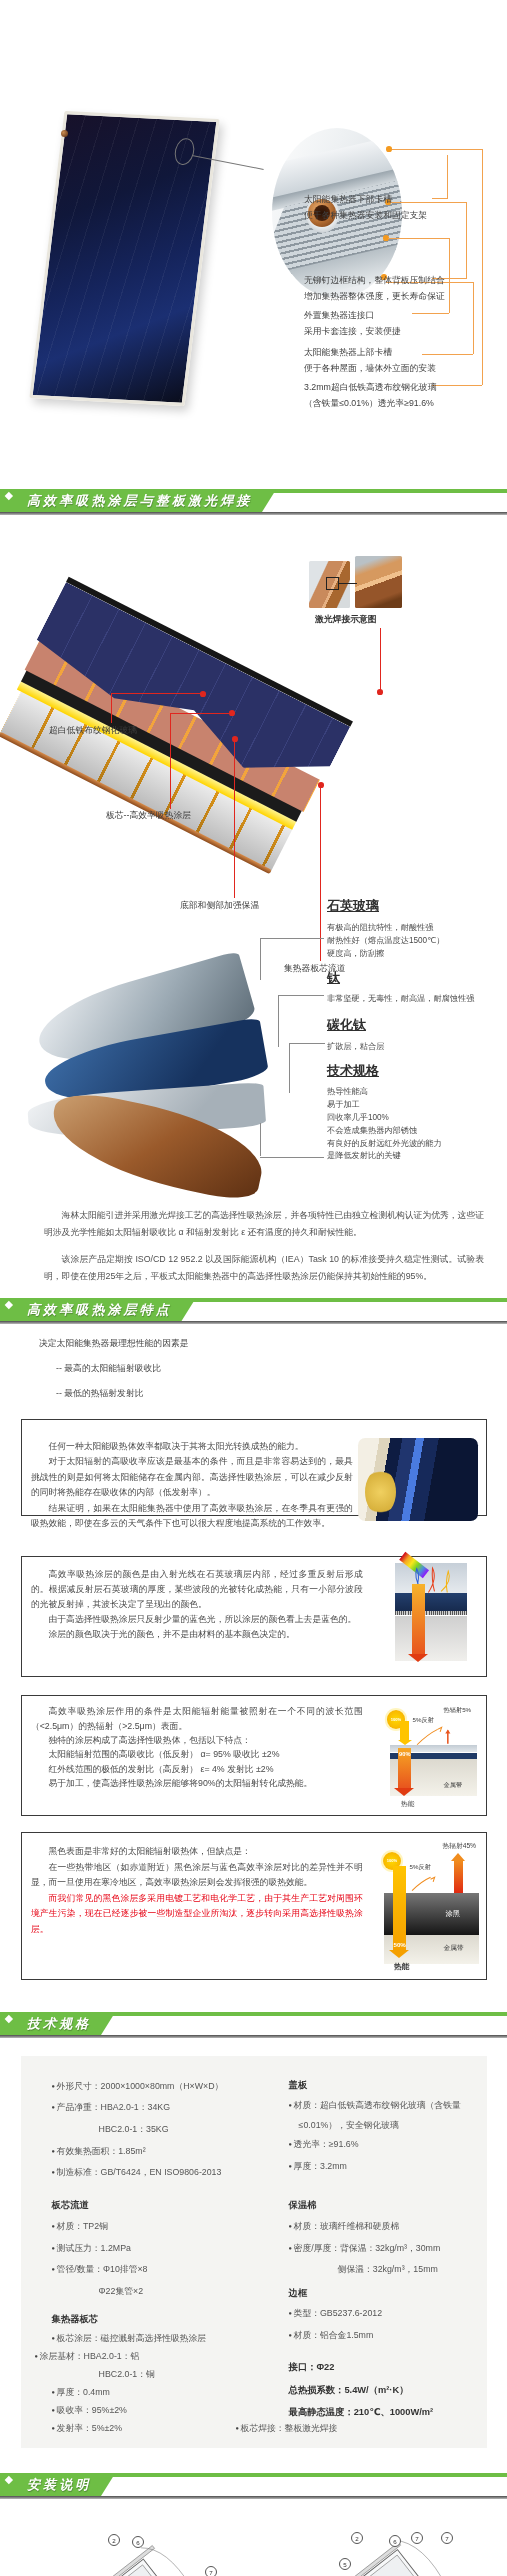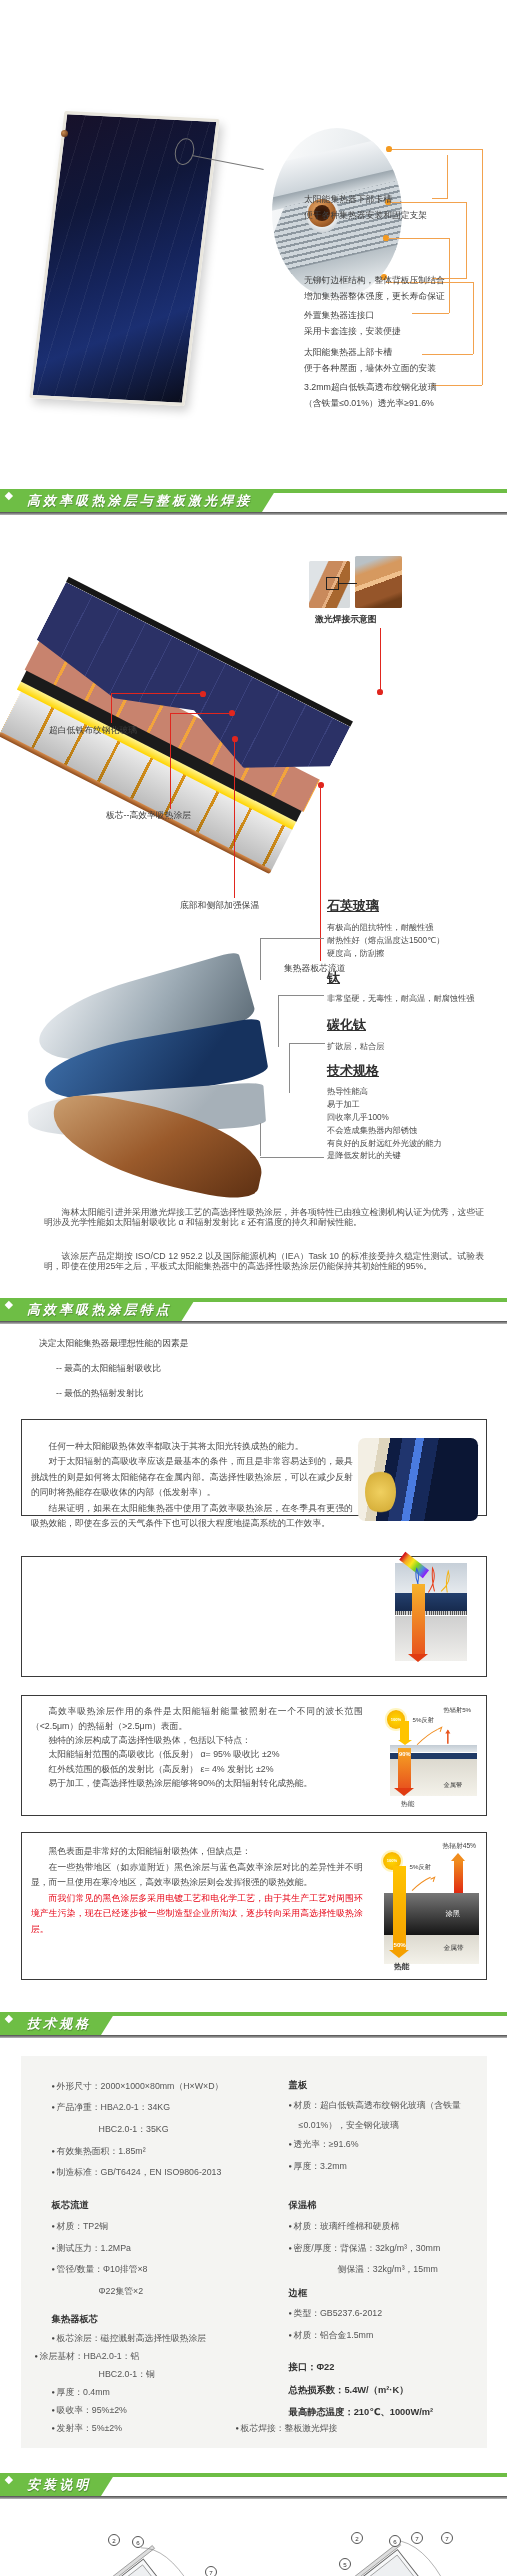--- a/index.html
+++ b/index.html
@@ -57,21 +57,21 @@
   
   .inset-photo{position:absolute;border-radius:1.5px;}
   .exp-wrap{position:absolute;left:66px;top:582px;width:319px;height:170px;transform:rotate(27deg);transform-origin:top left;}
   .exp-layer{position:absolute;}
   .exp-caption{position:absolute;font-size:8.8px;font-weight:700;color:#333;}
   .exp-label{position:absolute;font-size:8.8px;color:#3c3c3c;}
   
   .blade{position:absolute;}
   .mat-name{position:absolute;font-size:13px;font-weight:700;color:#2f2f2f;text-decoration:underline;}
   .mat-line{position:absolute;font-size:8.2px;line-height:13px;color:#4a4a4a;}
-  .para{position:absolute;font-size:8.8px;line-height:10px;color:#4f4f4f;text-indent:2em;text-align:justify;}
+  .para{position:absolute;font-size:8.8px;line-height:17px;color:#4f4f4f;text-indent:2em;text-align:justify;}
   .feat{position:absolute;font-size:8.8px;color:#444;}
   
   .bx{position:absolute;left:20.6px;width:466px;border:1px solid #3a3a3a;background:#fff;}
   .bx p{font-size:8.8px;line-height:15.5px;color:#4a4a4a;text-indent:2em;text-align:justify;}
   .bx .warn{color:var(--warnred);}
   .photo1{position:absolute;border-radius:7.2px;overflow:hidden;
     background:linear-gradient(100deg,#f3efe4 0%,#f3efe4 16%,#ded5bd 16% 24%,#0e1c42 24% 33%,#20356e 33% 43%,#4a7be0 43% 49%,#16295a 49% 60%,#0b1634 60% 100%);}
   .photo1-blob{position:absolute;left:6%;top:38%;width:31px;height:46px;border-radius:50%;background:radial-gradient(circle,#f0d060,#d8b13c 70%,transparent 75%);}
   .mini-sun{position:absolute;border-radius:50%;background:radial-gradient(circle,#ffd800,#f5a800);display:flex;align-items:center;justify-content:center;
     color:#fff;font-size:4.1px;font-weight:700;box-shadow:0 0 0 2.1px rgba(255,216,0,0.25);}
@@ -259,20 +259,25 @@
       <p>任何一种太阳能吸热体效率都取决于其将太阳光转换成热的能力。</p>
       <p>对于太阳辐射的高吸收率应该是最基本的条件，而且是非常容易达到的，最具挑战性的则是如何将太阳能储存在金属内部。高选择性吸热涂层，可以在减少反射的同时将热能存在吸收体的内部（低发射率）。</p>
       <p>结果证明，如果在太阳能集热器中使用了高效率吸热涂层，在冬季具有更强的吸热效能，即使在多云的天气条件下也可以很大程度地提高系统的工作效率。</p>
     </div>
     <div class="photo1" style="left:336px;top:17.5px;width:120px;height:83px">
       <div class="photo1-blob"></div>
     </div>
   </div>
 
   <div class="bx" style="top:1556px;height:121px">
+    <div class="abs" style="left:9.3px;top:10.3px;width:332px">
+      <p style="line-height:15px">高效率吸热涂层的颜色是由入射光线在石英玻璃层内部，经过多重反射后形成的。根据减反射层石英玻璃的厚度，某些波段的光被转化成热能，只有一小部分波段的光被反射掉，其波长决定了呈现出的颜色。</p>
+      <p style="line-height:15px">由于高选择性吸热涂层只反射少量的蓝色光，所以涂层的颜色看上去是蓝色的。</p>
+      <p style="line-height:15px">涂层的颜色取决于光的颜色，并不是由材料的基本颜色决定的。</p>
+    </div>
     <div class="abs" style="left:363px;top:6.2px;width:93px;height:108px">
       <div class="abs" style="left:10.3px;top:0;width:72px;height:30px;background:linear-gradient(180deg,#c6cfd8,#e6eaee)"></div>
       <div class="abs" style="left:14.4px;top:-3.1px;width:30px;height:10.3px;transform:rotate(38deg);background:linear-gradient(90deg,#d0021b,#f5a623,#f8e71c,#7ed321,#4a90d9,#9013fe)"></div>
       <svg class="abs" style="left:20.6px;top:3.1px" width="57" height="28" viewBox="0 0 110 55">
         <path d="M20,50 q10,-30 2,-45 q-6,18 8,40" fill="none" stroke="#2b5fd9" stroke-width="2"></path>
         <path d="M45,52 q18,-28 8,-48 q-2,24 4,46" fill="none" stroke="#e8401c" stroke-width="2"></path>
         <path d="M70,50 q22,-20 14,-40 q-6,20 -2,42" fill="none" stroke="#f5b312" stroke-width="2"></path>
       </svg>
       <div class="abs" style="left:10.3px;top:30px;width:72px;height:18.5px;background:linear-gradient(180deg,#24406e,#16294c)"></div>
       <div class="abs" style="left:10.3px;top:48px;width:72px;height:4.1px;background:repeating-linear-gradient(90deg,#555 0 1px,#cfcfcf 1px 2.1px)"></div>

